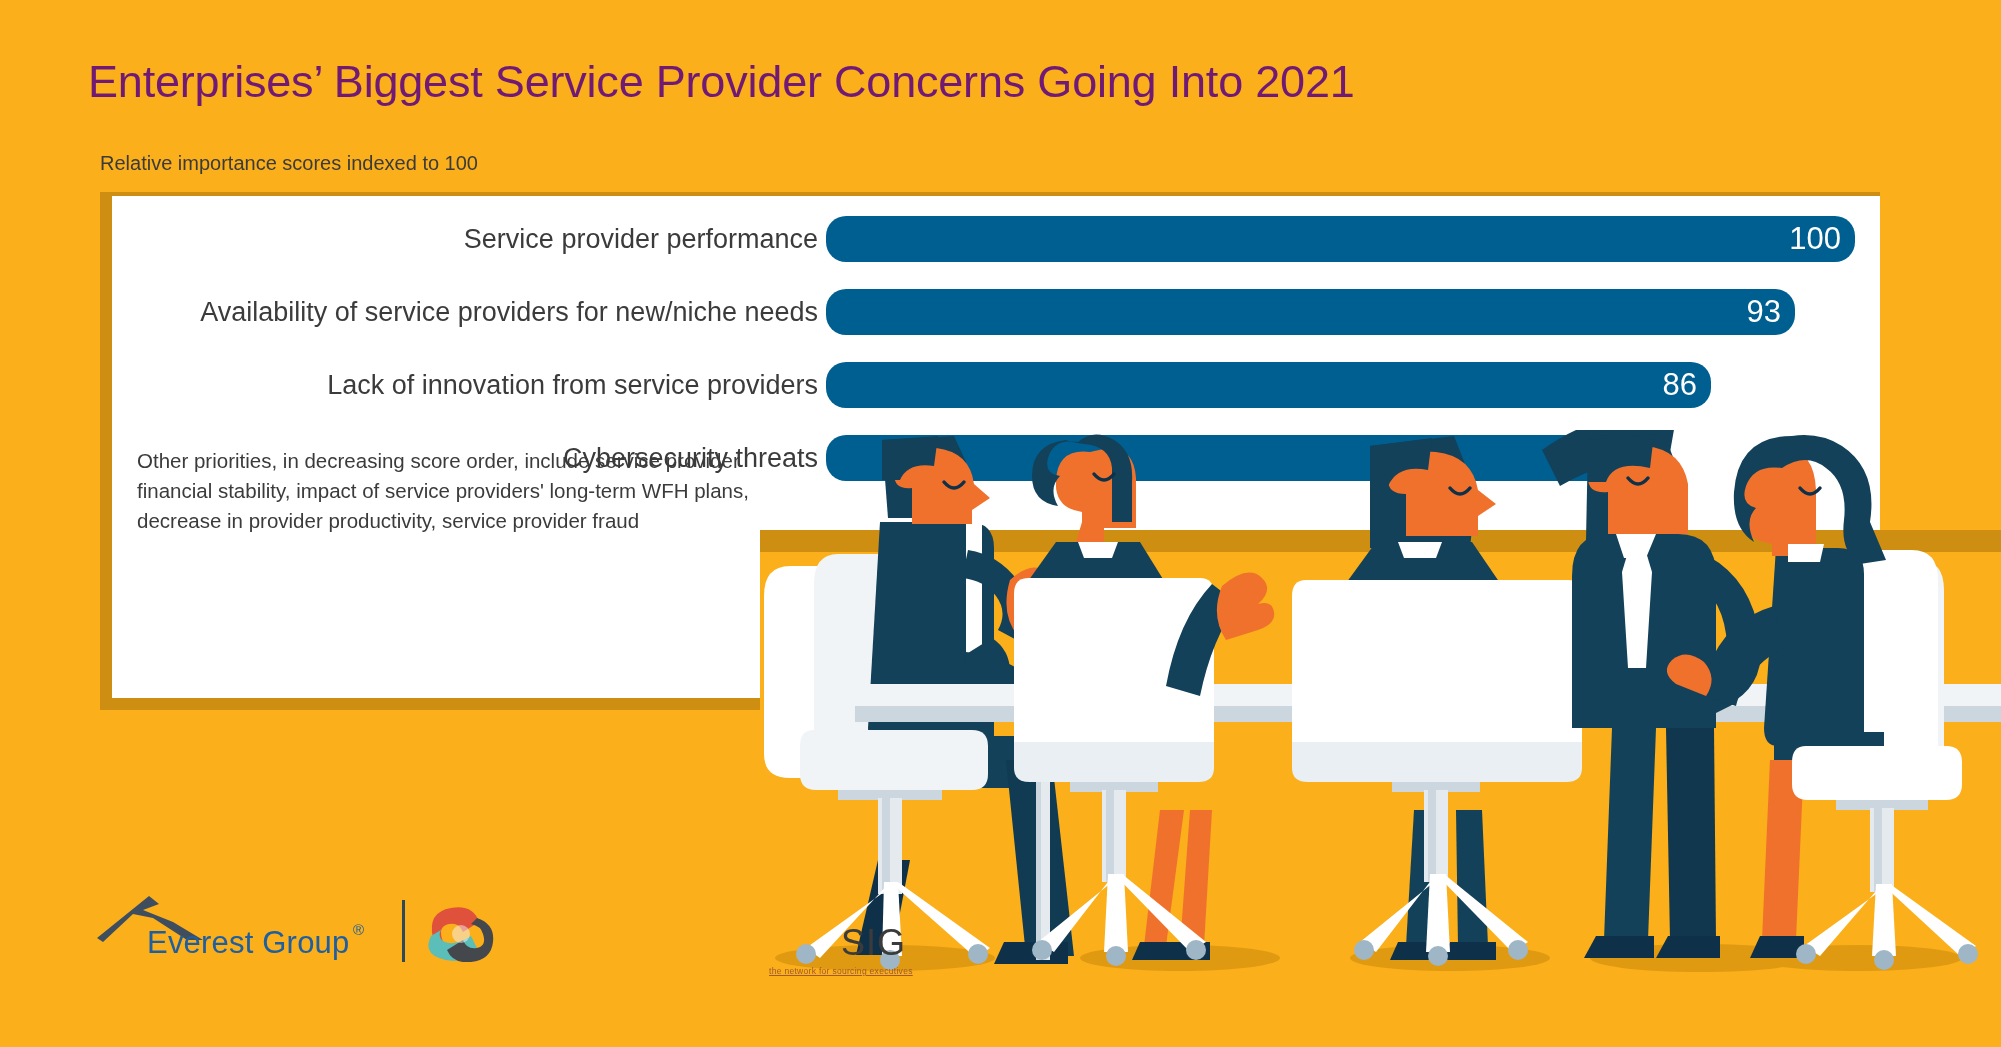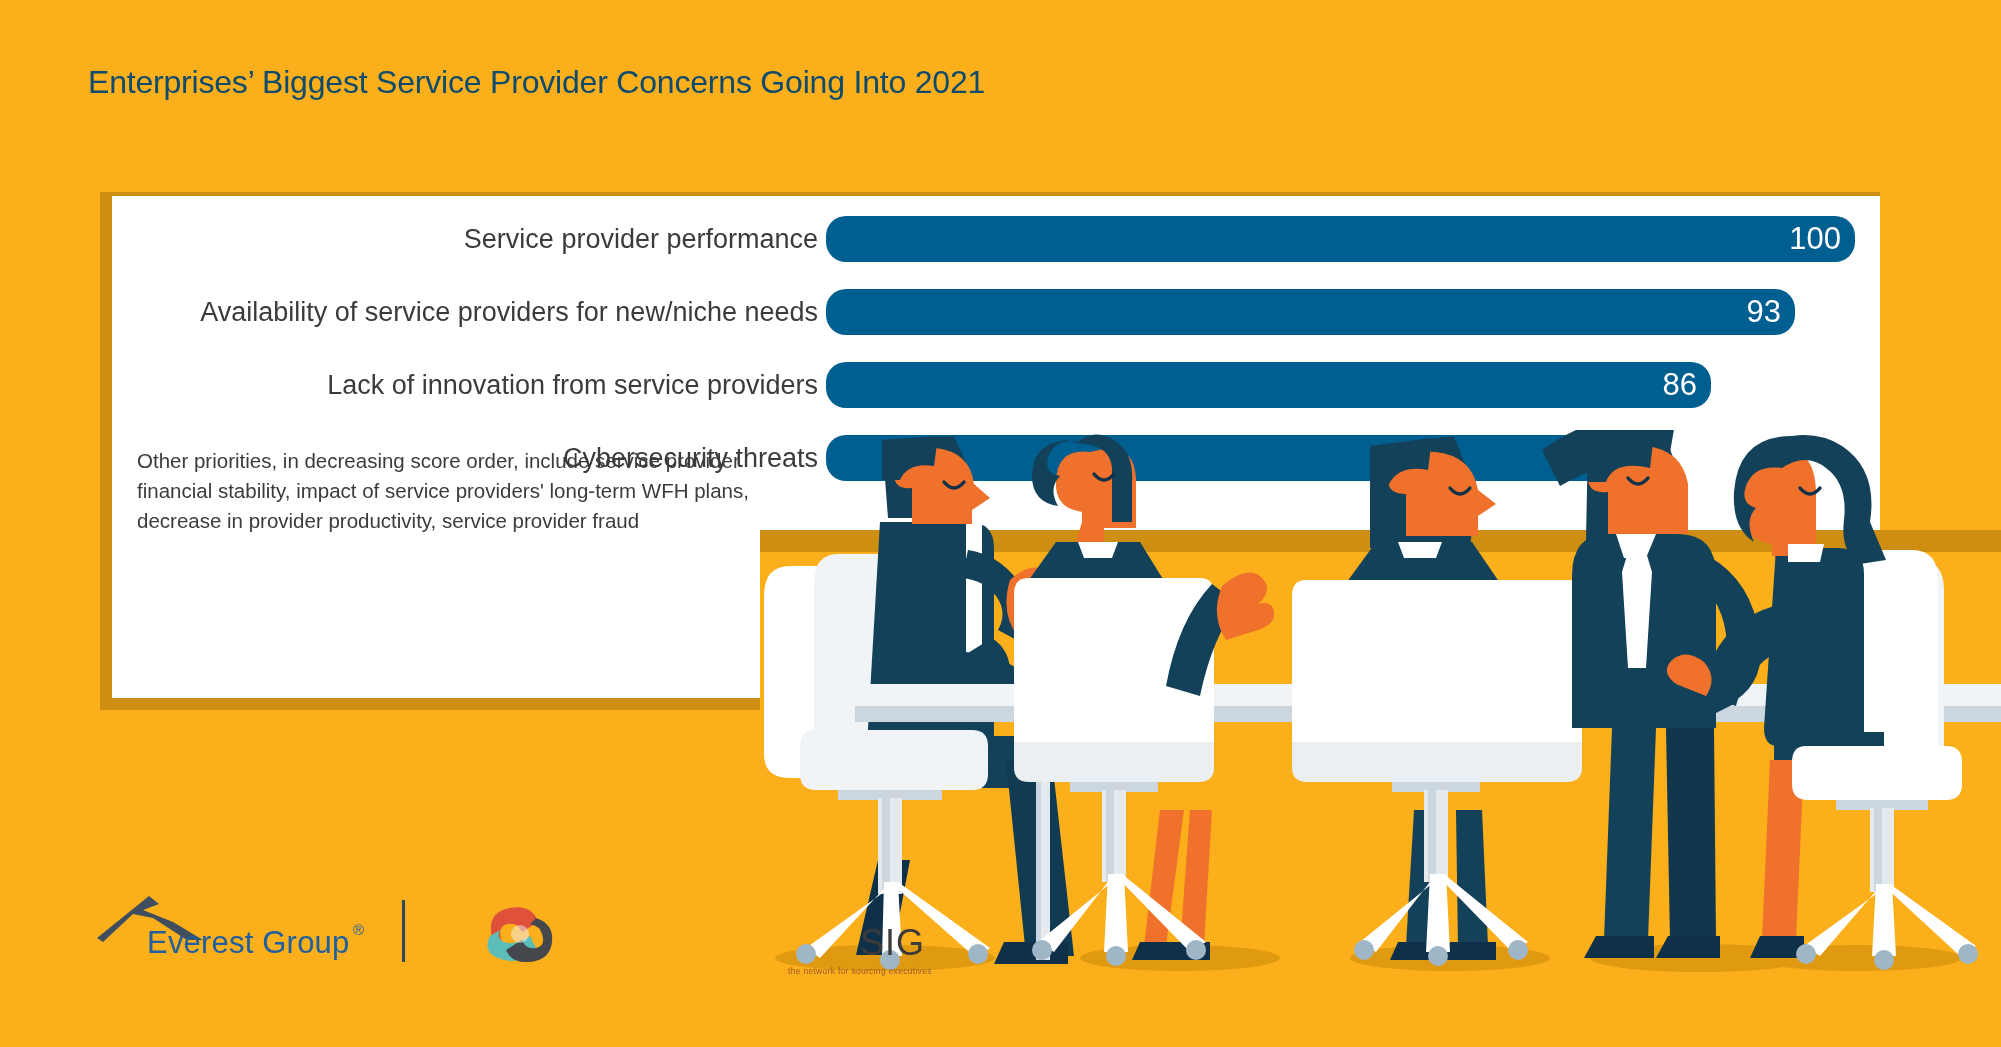--- a/index.html
+++ b/index.html
@@ -6,22 +6,22 @@
   body{
     width:2001px;height:1047px;overflow:hidden;
     background:#FBAF1A;
     font-family:"Liberation Sans", sans-serif;
     position:relative;
   }
   .stage{position:absolute;left:0;top:0;width:2001px;height:1047px;overflow:hidden;}
 
   
   .title{
-    position:absolute;left:88px;top:64px;
-    font-size:32px;color:#0c4a6e;letter-spacing:-0.2px;white-space:nowrap;
+    position:absolute;left:88px;top:56px;
+    font-size:45px;color:#701a75;letter-spacing:-0.2px;white-space:nowrap;
   }
   .subtitle{
     position:absolute;left:100px;top:152px;
     font-size:20px;color:#3B3B3B;white-space:nowrap;
   }
 
   
   .panel-shadow{
     position:absolute;left:100px;top:192px;width:1780px;height:518px;
     background:#CE8E12;
@@ -57,36 +57,37 @@
 
   
   .footer{position:absolute;left:95px;top:888px;width:420px;height:90px;}
   .eg-logo{position:absolute;left:0;top:0;width:210px;height:80px;}
   .eg-word{
     position:absolute;left:52px;top:37px;
     font-size:31px;color:#1F5FA0;letter-spacing:0.2px;white-space:nowrap;
   }
   .eg-reg{position:absolute;left:258px;top:33px;font-size:15px;color:#1F5FA0;}
   .divider{position:absolute;left:307px;top:12px;width:3px;height:62px;background:#2F4858;}
-  .sig-logo{position:absolute;left:345px;top:16px;width:160px;height:62px;text-align:center;}
+  .sig-logo{position:absolute;left:326px;top:16px;width:160px;height:62px;}
   .sig-word{
     position:absolute;left:420px;top:18px;font-size:36px;color:#3B3B3B;
     letter-spacing:1px;white-space:nowrap;
   }
   .sig-tag{
     position:absolute;left:348px;top:62px;font-size:8.5px;color:#A05A2C;
-    letter-spacing:0.3px;white-space:nowrap;
+    letter-spacing:0.3px;white-space:nowrap;text-decoration:underline;
   }
 </style>
 </head>
 <body>
 
 <div class="stage">
 
   <div class="title">Enterprises’ Biggest Service Provider Concerns Going Into 2021</div>
+  <div class="subtitle">Relative importance scores indexed to 100</div>
 
   <div class="panel-shadow"></div>
   <div class="panel">
 
     <div class="chart">
 
       <div class="row" style="top:20px;">
         <div class="row-label">Service provider performance</div>
         <div class="bar" style="width:1029px;">
           <span class="bar-value">100</span>

